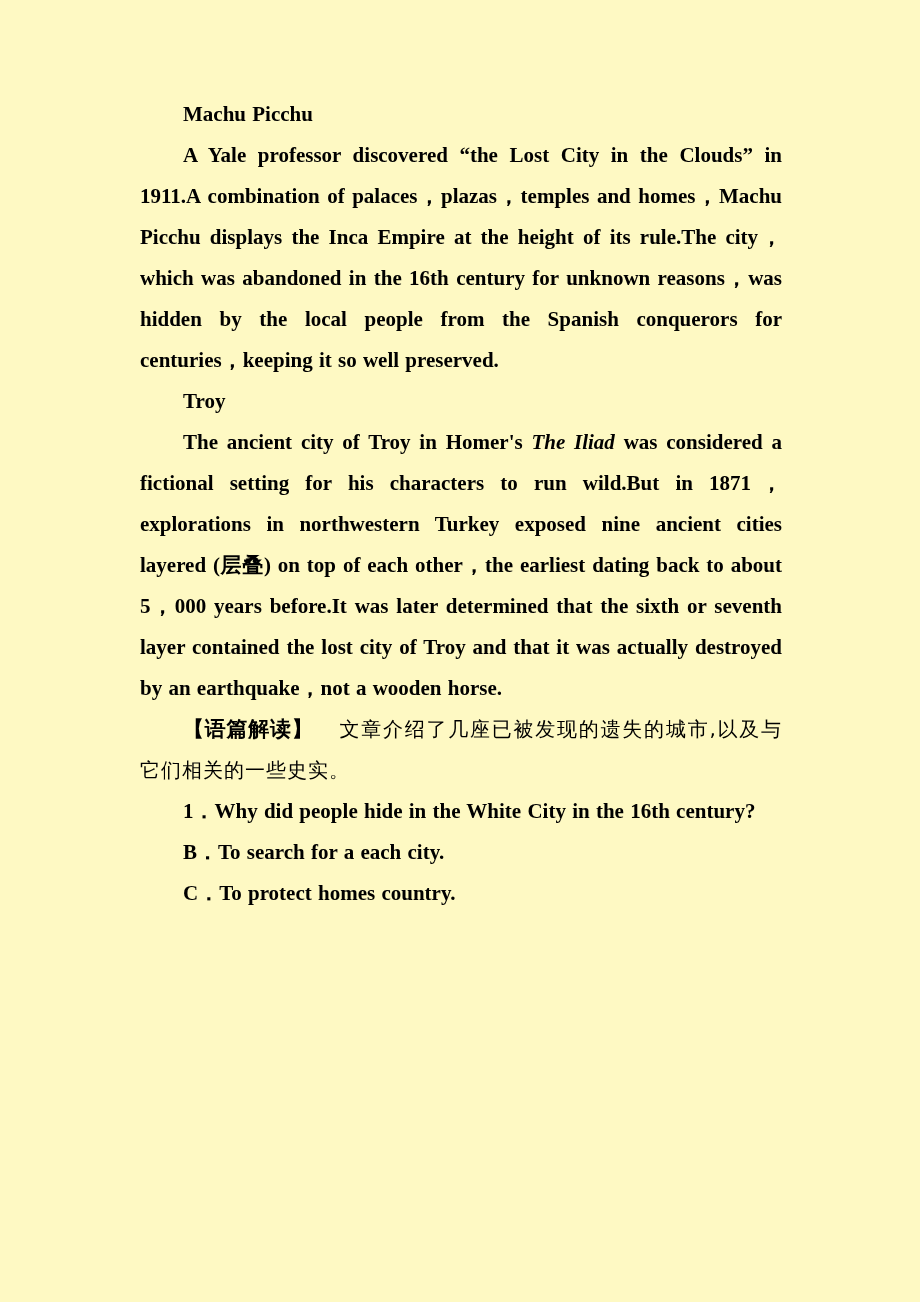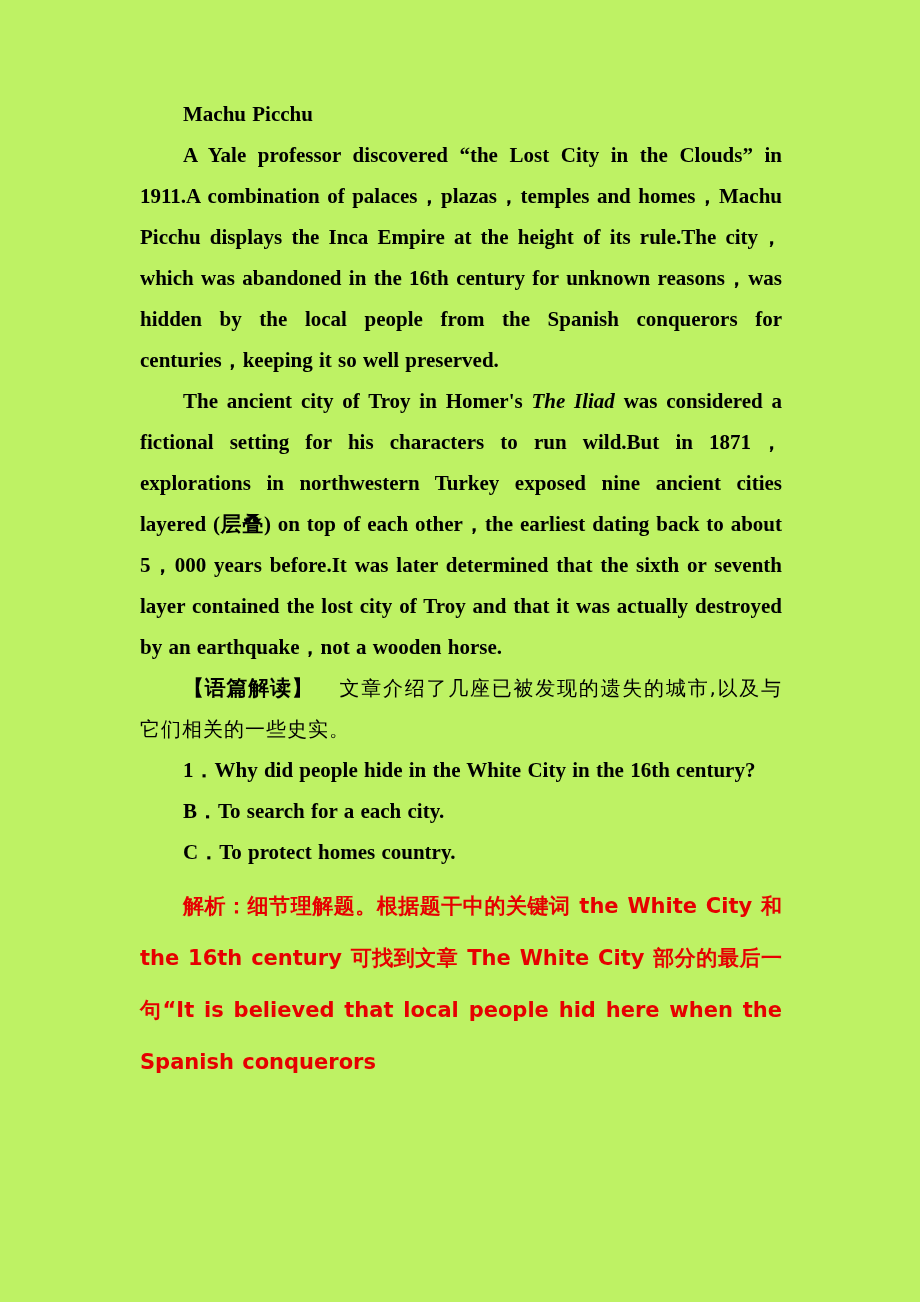--- a/index.html
+++ b/index.html
@@ -1,21 +1,21 @@
 <!DOCTYPE html>
 <html><head>
 <meta charset="utf-8">
 <style>
   * { margin: 0; padding: 0; box-sizing: border-box; }
   html, body { background: #ffffff; }
   .page {
     position: relative;
     width: 920px;
     height: 1302px;
-    background: #bef264;
+    background: #fef9c3;
     overflow: hidden;
     margin: 0 auto;
   }
   .content {
     position: absolute;
     left: 140px;
     top: 94px;
     width: 642px;
   }
   .para {
@@ -56,29 +56,29 @@
 </head>
 <body>
 
 <div class="page">
   <div class="content">
 
     <p class="para">Machu Picchu</p>
 
     <p class="para">A Yale professor discovered “the Lost City in the Clouds” in 1911.A combination of palaces，plazas，temples and homes，Machu Picchu displays the Inca Empire at the height of its rule.The city，which was abandoned in the 16th century for unknown reasons，was hidden by the local people from the Spanish conquerors for centuries，keeping it so well preserved.</p>
 
+    <p class="para">Troy</p>
 
     <p class="para"><span>The ancient city of Troy in Homer's </span><span class="italic">The Iliad</span><span> was considered a fictional setting for his characters to run wild.But in 1871，explorations in northwestern Turkey exposed nine ancient cities layered (层叠) on top of each other，the earliest dating back to about 5，000 years before.It was later determined that the sixth or seventh layer contained the lost city of Troy and that it was actually destroyed by an earthquake，not a wooden horse.</span></p>
 
     <p class="para summary"><span class="label">【语篇解读】</span><span class="text">文章介绍了几座已被发现的遗失的城市,以及与它们相关的一些史实。</span></p>
 
     <p class="para">1．Why did people hide in the White City in the 16th century?</p>
 
 
     <p class="para">B．To search for a each city.</p>
 
     <p class="para">C．To protect homes country.</p>
 
 
-    <p class="para analysis"><span class="label">解析：</span><span class="cjk-inline">细节理解题。根据题干中的关键词 the White City 和 the 16th century 可找到文章 The White City 部分的最后一句“It is believed that local people hid here when the Spanish conquerors</span></p>
 
   </div>
 </div>
 
 </body></html>

